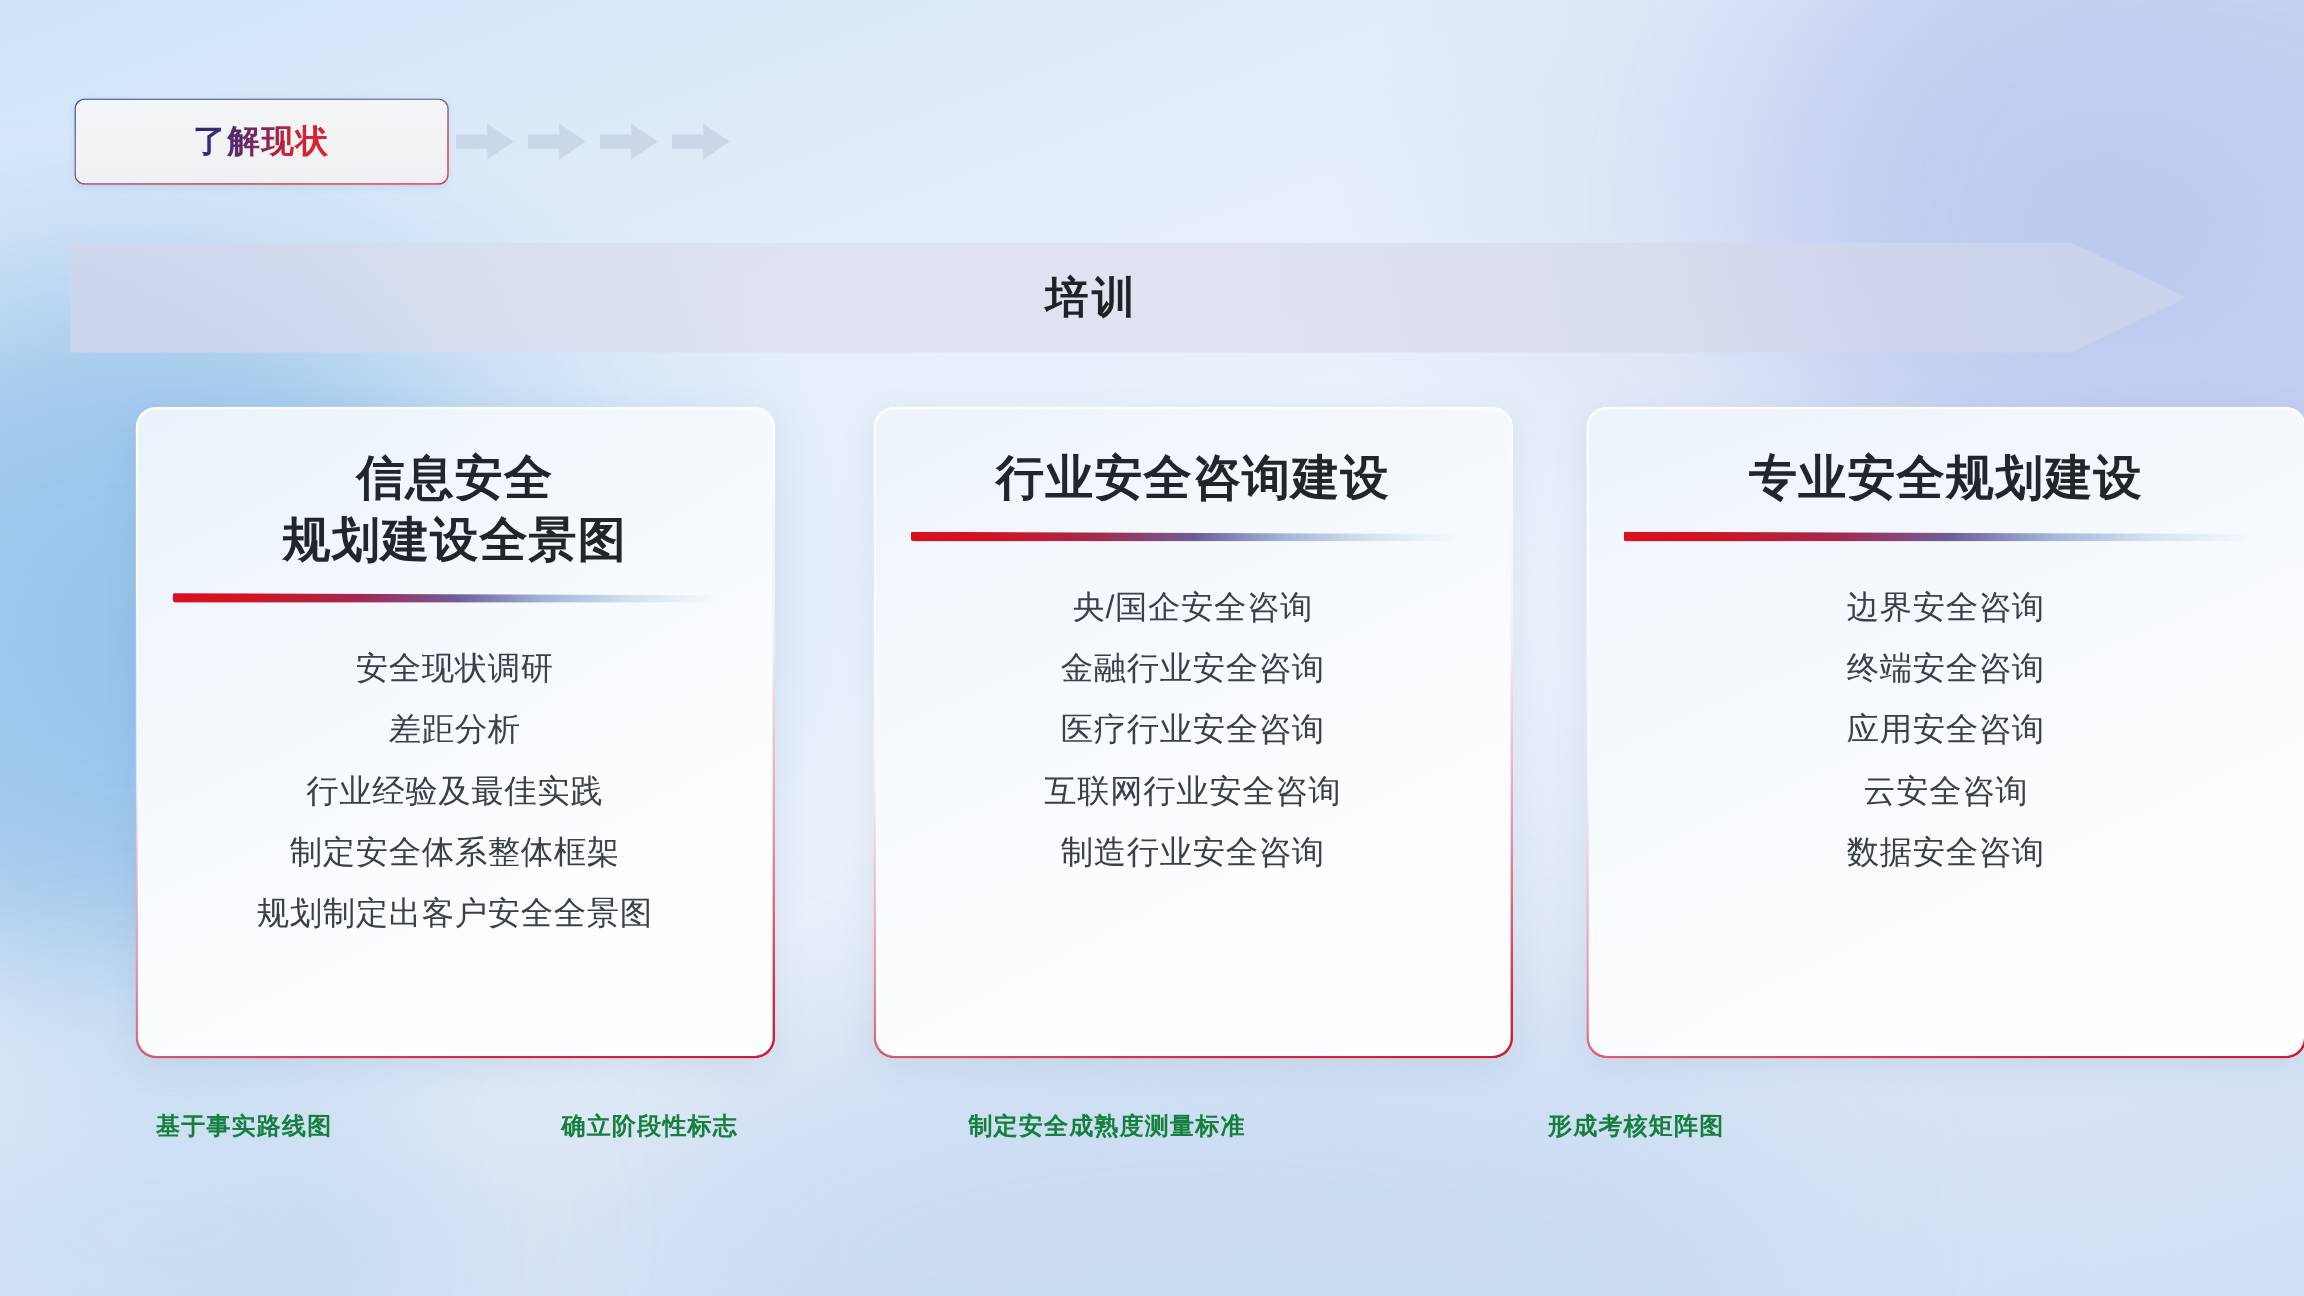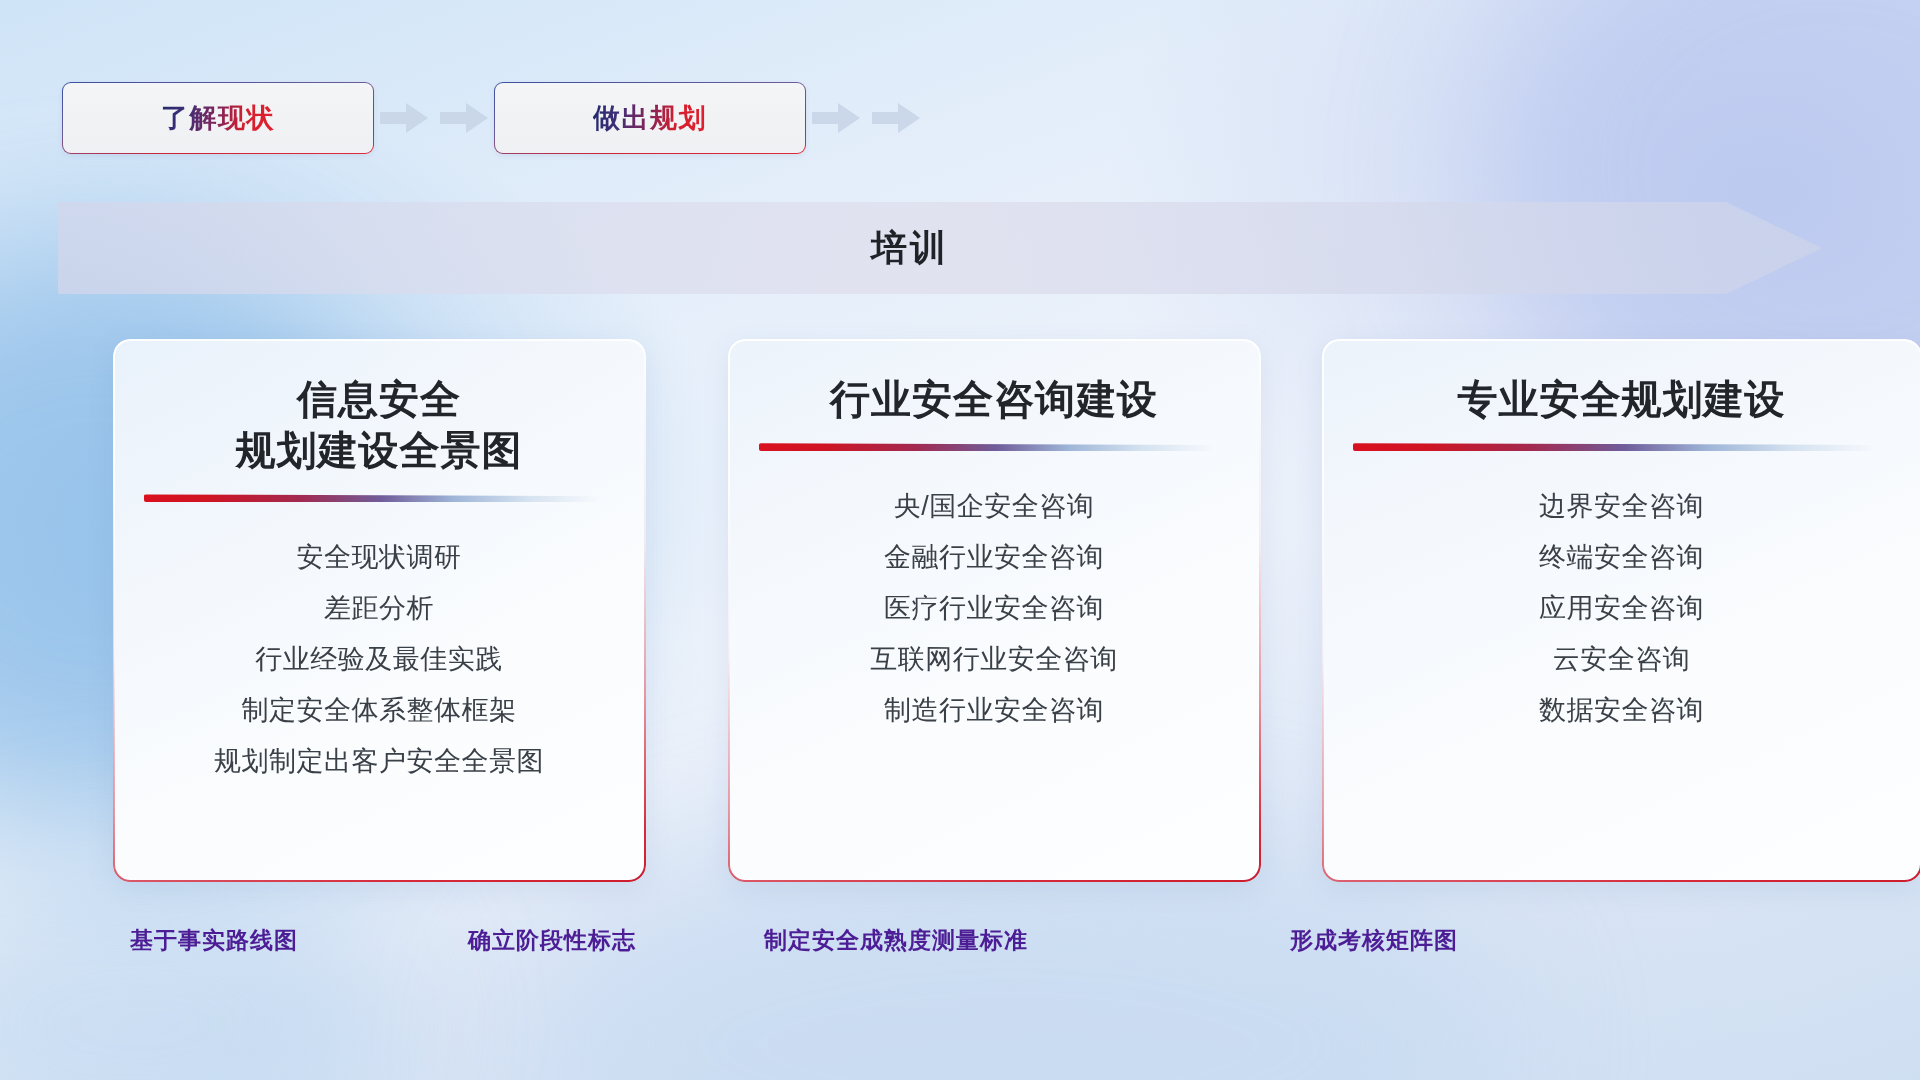--- a/index.html
+++ b/index.html
@@ -167,28 +167,28 @@
     padding:12px 0;
     letter-spacing:0.5px;
   }
 
   
   #bottom-captions {
     position:absolute; left:0; top:925px; width:1920px; height:52px;
   }
   .caption {
     position:absolute; top:0;
-    font-size:23px; font-weight:700;
-    color:#4c1d95;
+    font-size:20px; font-weight:700;
+    color:#15803d;
     letter-spacing:1px;
     white-space:nowrap;
   }
   .cap0 { left:130px; }
   .cap1 { left:468px; }
-  .cap2 { left:764px;font-family:Liberation Serif, serif; }
+  .cap2 { left:807px;font-family:Liberation Serif, serif; }
   .cap3 { left:1290px; }
 </style>
 </head>
 <body>
 
 <div class="bg-blob blob-a"></div>
 <div class="bg-blob blob-b"></div>
 <div class="bg-blob blob-c"></div>
 <div class="bg-blob blob-d"></div>
 
@@ -202,23 +202,20 @@
       <path d="M0 9 H26 V0 L48 15 L26 30 V21 H0 Z" fill="#c6d4e6" opacity="0.85"></path>
     </svg>
   </div>
 
   <div class="step-arrow">
     <svg width="48" height="30" viewBox="0 0 48 30" aria-hidden="true">
       <path d="M0 9 H26 V0 L48 15 L26 30 V21 H0 Z" fill="#c6d4e6" opacity="0.85"></path>
     </svg>
   </div>
 
-  <div class="step-box">
-    <span class="step-label">做出规划</span>
-  </div>
   <div class="step-arrow">
     <svg width="48" height="30" viewBox="0 0 48 30" aria-hidden="true">
       <path d="M0 9 H26 V0 L48 15 L26 30 V21 H0 Z" fill="#c6d4e6" opacity="0.85"></path>
     </svg>
   </div>
 
   <div class="step-arrow">
     <svg width="48" height="30" viewBox="0 0 48 30" aria-hidden="true">
       <path d="M0 9 H26 V0 L48 15 L26 30 V21 H0 Z" fill="#c6d4e6" opacity="0.85"></path>
     </svg>

